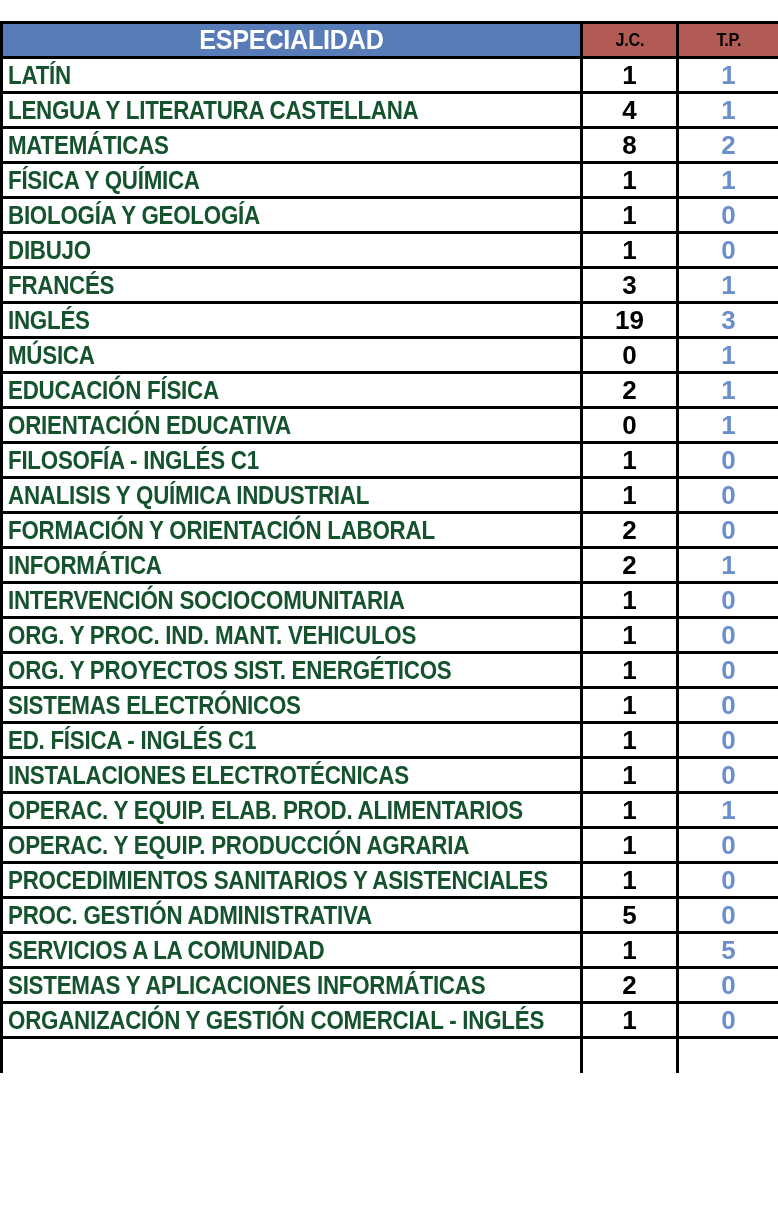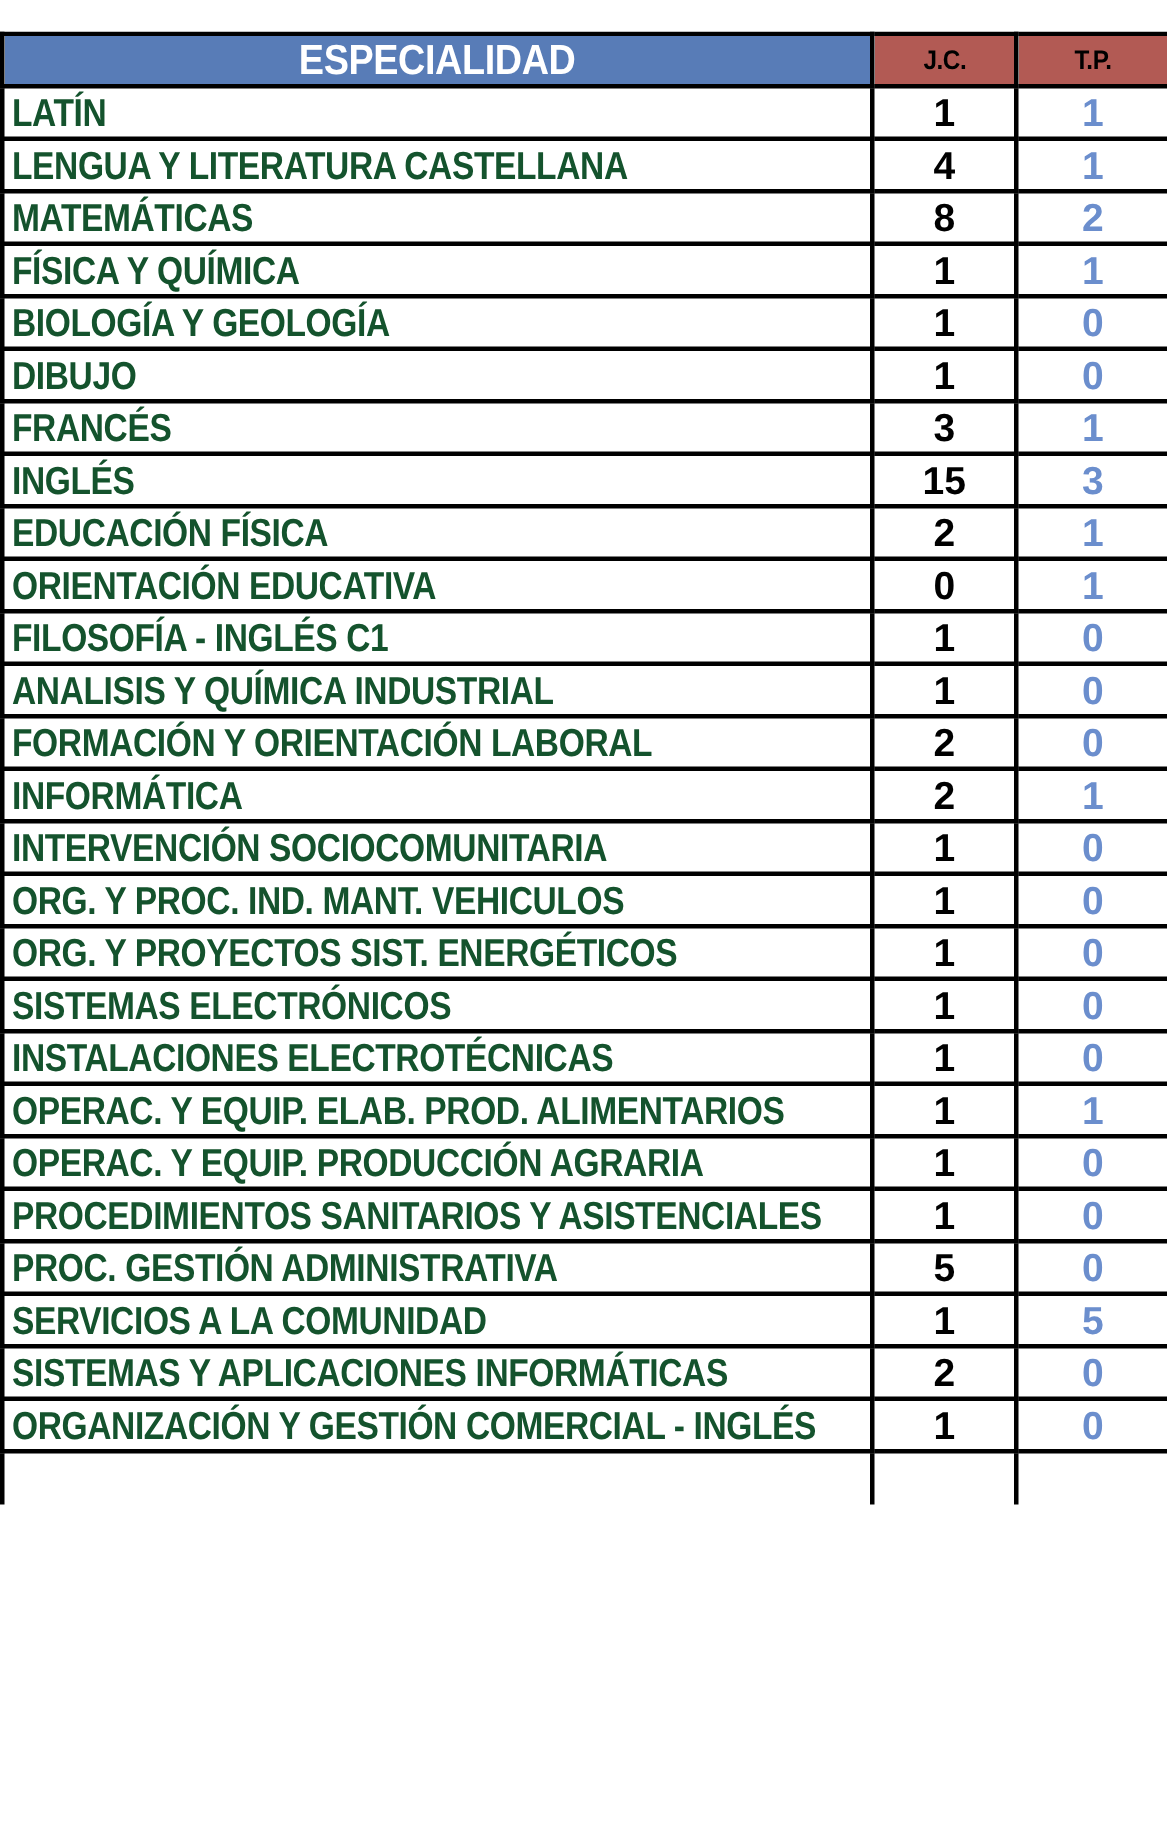--- a/index.html
+++ b/index.html
@@ -133,22 +133,27 @@
           <td class="cell-jc">1</td>
           <td class="cell-tp">0</td>
         </tr>
         <tr>
           <td class="cell-name"><span class="cond">FRANCÉS</span></td>
           <td class="cell-jc">3</td>
           <td class="cell-tp">1</td>
         </tr>
         <tr>
           <td class="cell-name"><span class="cond">INGLÉS</span></td>
-          <td class="cell-jc">15</td>
+          <td class="cell-jc">19</td>
           <td class="cell-tp">3</td>
+        </tr>
+        <tr>
+          <td class="cell-name"><span class="cond">MÚSICA</span></td>
+          <td class="cell-jc">0</td>
+          <td class="cell-tp">1</td>
         </tr>
         <tr>
           <td class="cell-name"><span class="cond">EDUCACIÓN FÍSICA</span></td>
           <td class="cell-jc">2</td>
           <td class="cell-tp">1</td>
         </tr>
         <tr>
           <td class="cell-name"><span class="cond">ORIENTACIÓN EDUCATIVA</span></td>
           <td class="cell-jc">0</td>
           <td class="cell-tp">1</td>
@@ -183,20 +188,25 @@
           <td class="cell-jc">1</td>
           <td class="cell-tp">0</td>
         </tr>
         <tr>
           <td class="cell-name"><span class="cond">ORG. Y PROYECTOS SIST. ENERGÉTICOS</span></td>
           <td class="cell-jc">1</td>
           <td class="cell-tp">0</td>
         </tr>
         <tr>
           <td class="cell-name"><span class="cond">SISTEMAS ELECTRÓNICOS</span></td>
+          <td class="cell-jc">1</td>
+          <td class="cell-tp">0</td>
+        </tr>
+        <tr>
+          <td class="cell-name"><span class="cond">ED. FÍSICA - INGLÉS C1</span></td>
           <td class="cell-jc">1</td>
           <td class="cell-tp">0</td>
         </tr>
         <tr>
           <td class="cell-name"><span class="cond">INSTALACIONES ELECTROTÉCNICAS</span></td>
           <td class="cell-jc">1</td>
           <td class="cell-tp">0</td>
         </tr>
         <tr>
           <td class="cell-name"><span class="cond">OPERAC. Y EQUIP. ELAB. PROD. ALIMENTARIOS</span></td>

